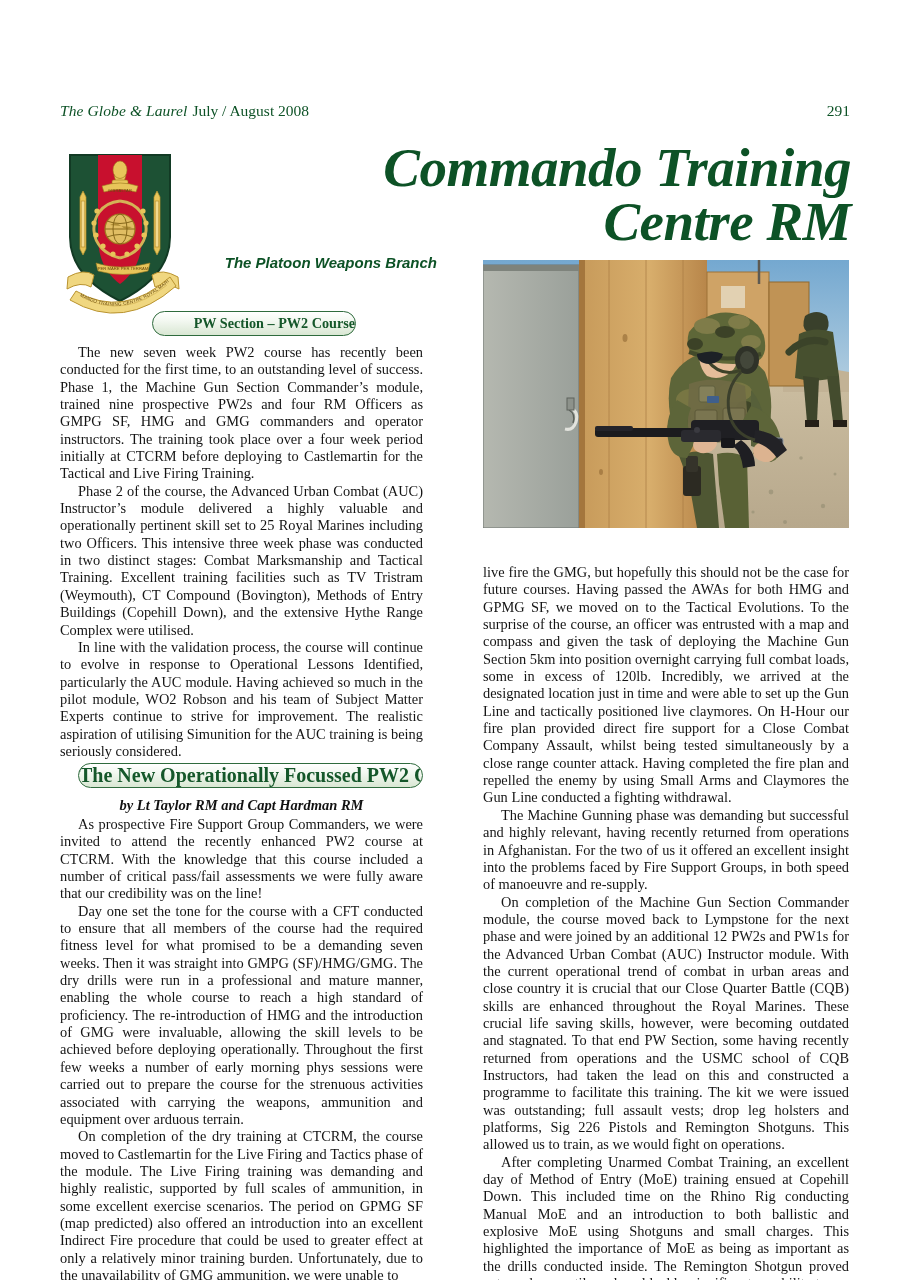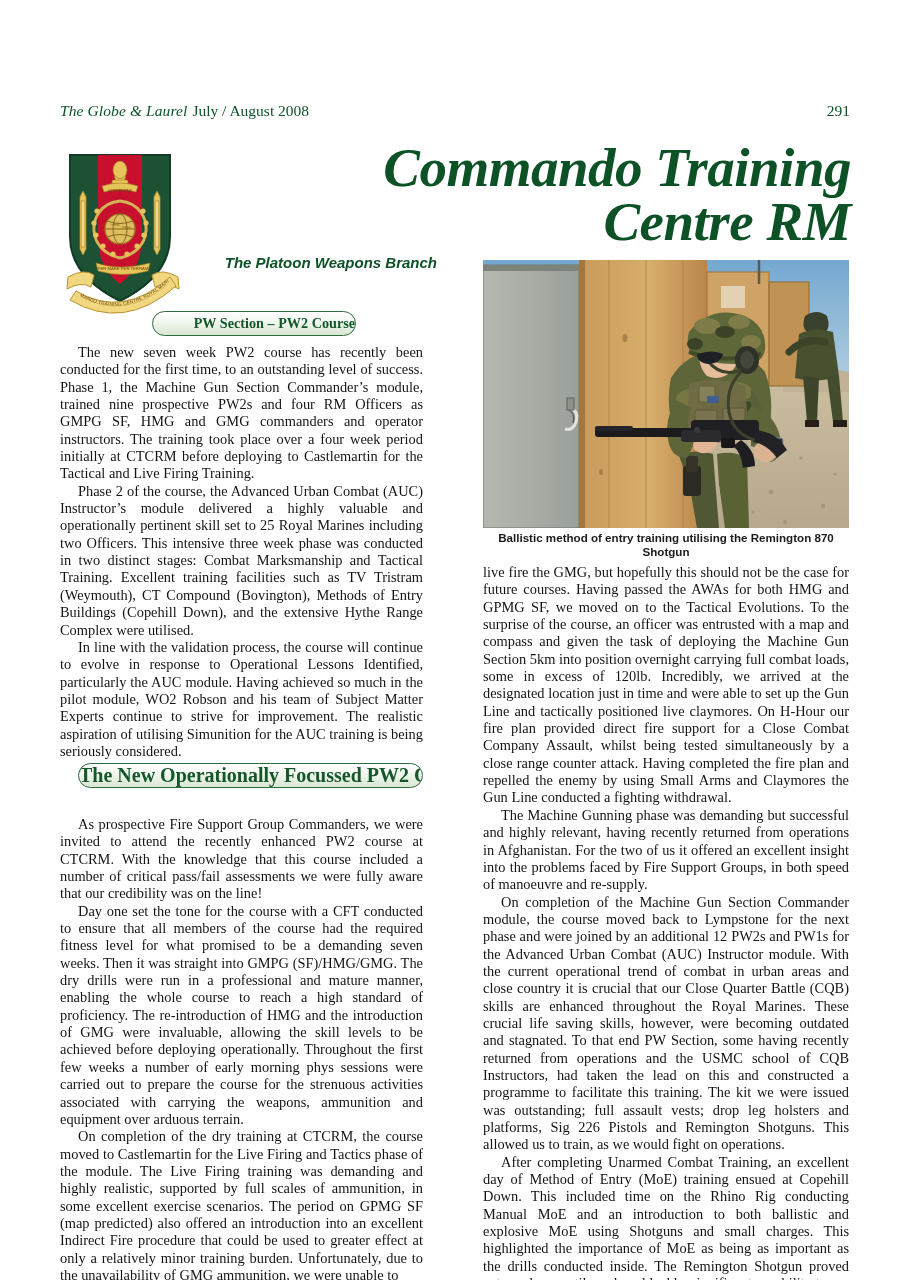--- a/index.html
+++ b/index.html
@@ -201,20 +201,21 @@
 
   <div class="pill pill-1">PW Section – PW2 Course</div>
 
   <div class="col col-left-a">
     <p>The new seven week PW2 course has recently been conducted for the first time, to an outstanding level of success. Phase 1, the Machine Gun Section Commander’s module, trained nine prospective PW2s and four RM Officers as GMPG SF, HMG and GMG commanders and operator instructors. The training took place over a four week period initially at CTCRM before deploying to Castlemartin for the Tactical and Live Firing Training.</p>
     <p>Phase 2 of the course, the Advanced Urban Combat (AUC) Instructor’s module delivered a highly valuable and operationally pertinent skill set to 25 Royal Marines including two Officers. This intensive three week phase was conducted in two distinct stages: Combat Marksmanship and Tactical Training. Excellent training facilities such as TV Tristram (Weymouth), CT Compound (Bovington), Methods of Entry Buildings (Copehill Down), and the extensive Hythe Range Complex were utilised.</p>
     <p>In line with the validation process, the course will continue to evolve in response to Operational Lessons Identified, particularly the AUC module. Having achieved so much in the pilot module, WO2 Robson and his team of Subject Matter Experts continue to strive for improvement. The realistic aspiration of utilising Simunition for the AUC training is being seriously considered.</p>
   </div>
 
   <div class="pill pill-2">The New Operationally Focussed PW2 Course</div>
+  <div class="byline">by Lt Taylor RM and Capt Hardman RM</div>
 
   <div class="col col-left-b">
     <p>As prospective Fire Support Group Commanders, we were invited to attend the recently enhanced PW2 course at CTCRM. With the knowledge that this course included a number of critical pass/fail assessments we were fully aware that our credibility was on the line!</p>
     <p>Day one set the tone for the course with a CFT conducted to ensure that all members of the course had the required fitness level for what promised to be a demanding seven weeks. Then it was straight into GMPG (SF)/HMG/GMG. The dry drills were run in a professional and mature manner, enabling the whole course to reach a high standard of proficiency. The re-introduction of HMG and the introduction of GMG were invaluable, allowing the skill levels to be achieved before deploying operationally. Throughout the first few weeks a number of early morning phys sessions were carried out to prepare the course for the strenuous activities associated with carrying the weapons, ammunition and equipment over arduous terrain.</p>
     <p>On completion of the dry training at CTCRM, the course moved to Castlemartin for the Live Firing and Tactics phase of the module. The Live Firing training was demanding and highly realistic, supported by full scales of ammunition, in some excellent exercise scenarios. The period on GPMG SF (map predicted) also offered an introduction into an excellent Indirect Fire procedure that could be used to greater effect at only a relatively minor training burden. Unfortunately, due to the unavailability of GMG ammunition, we were unable to</p>
   </div>
 
   <div class="photo">
     <svg viewBox="0 0 366 268" xmlns="http://www.w3.org/2000/svg" preserveAspectRatio="none">
       <defs>
@@ -354,21 +355,20 @@
 
       <path d="M224 100 q14 18 34 10" fill="none" stroke="#3d4229" stroke-width="3"></path>
 
       <path d="M214 94 q16 -5 26 0 q-2 9 -14 10 q-12 -1 -12 -10z" fill="#1d2126"></path>
 
       <path d="M258 112 q-16 16 -12 40 q4 22 26 28" fill="none" stroke="#3b3f2c" stroke-width="3"></path>
 
       <rect x="224" y="136" width="12" height="7" rx="1" fill="#3f5f8c"></rect>
     </svg>
   </div>
-  <div class="caption">Ballistic method of entry training utilising the Remington 870 Shotgun</div>
 
   <div class="col col-right">
     <p class="noindent">live fire the GMG, but hopefully this should not be the case for future courses. Having passed the AWAs for both HMG and GPMG SF, we moved on to the Tactical Evolutions. To the surprise of the course, an officer was entrusted with a map and compass and given the task of deploying the Machine Gun Section 5km into position overnight carrying full combat loads, some in excess of 120lb. Incredibly, we arrived at the designated location just in time and were able to set up the Gun Line and tactically positioned live claymores. On H-Hour our fire plan provided direct fire support for a Close Combat Company Assault, whilst being tested simultaneously by a close range counter attack. Having completed the fire plan and repelled the enemy by using Small Arms and Claymores the Gun Line conducted a fighting withdrawal.</p>
     <p>The Machine Gunning phase was demanding but successful and highly relevant, having recently returned from operations in Afghanistan. For the two of us it offered an excellent insight into the problems faced by Fire Support Groups, in both speed of manoeuvre and re-supply.</p>
     <p>On completion of the Machine Gun Section Commander module, the course moved back to Lympstone for the next phase and were joined by an additional 12 PW2s and PW1s for the Advanced Urban Combat (AUC) Instructor module. With the current operational trend of combat in urban areas and close country it is crucial that our Close Quarter Battle (CQB) skills are enhanced throughout the Royal Marines. These crucial life saving skills, however, were becoming outdated and stagnated. To that end PW Section, some having recently returned from operations and the USMC school of CQB Instructors, had taken the lead on this and constructed a programme to facilitate this training. The kit we were issued was outstanding; full assault vests; drop leg holsters and platforms, Sig 226 Pistols and Remington Shotguns. This allowed us to train, as we would fight on operations.</p>
     <p>After completing Unarmed Combat Training, an excellent day of Method of Entry (MoE) training ensued at Copehill Down. This included time on the Rhino Rig conducting Manual MoE and an introduction to both ballistic and explosive MoE using Shotguns and small charges. This highlighted the importance of MoE as being as important as the drills conducted inside. The Remington Shotgun proved extremely versatile and could add a significant capability to</p>
   </div>
 
 </div>
 

